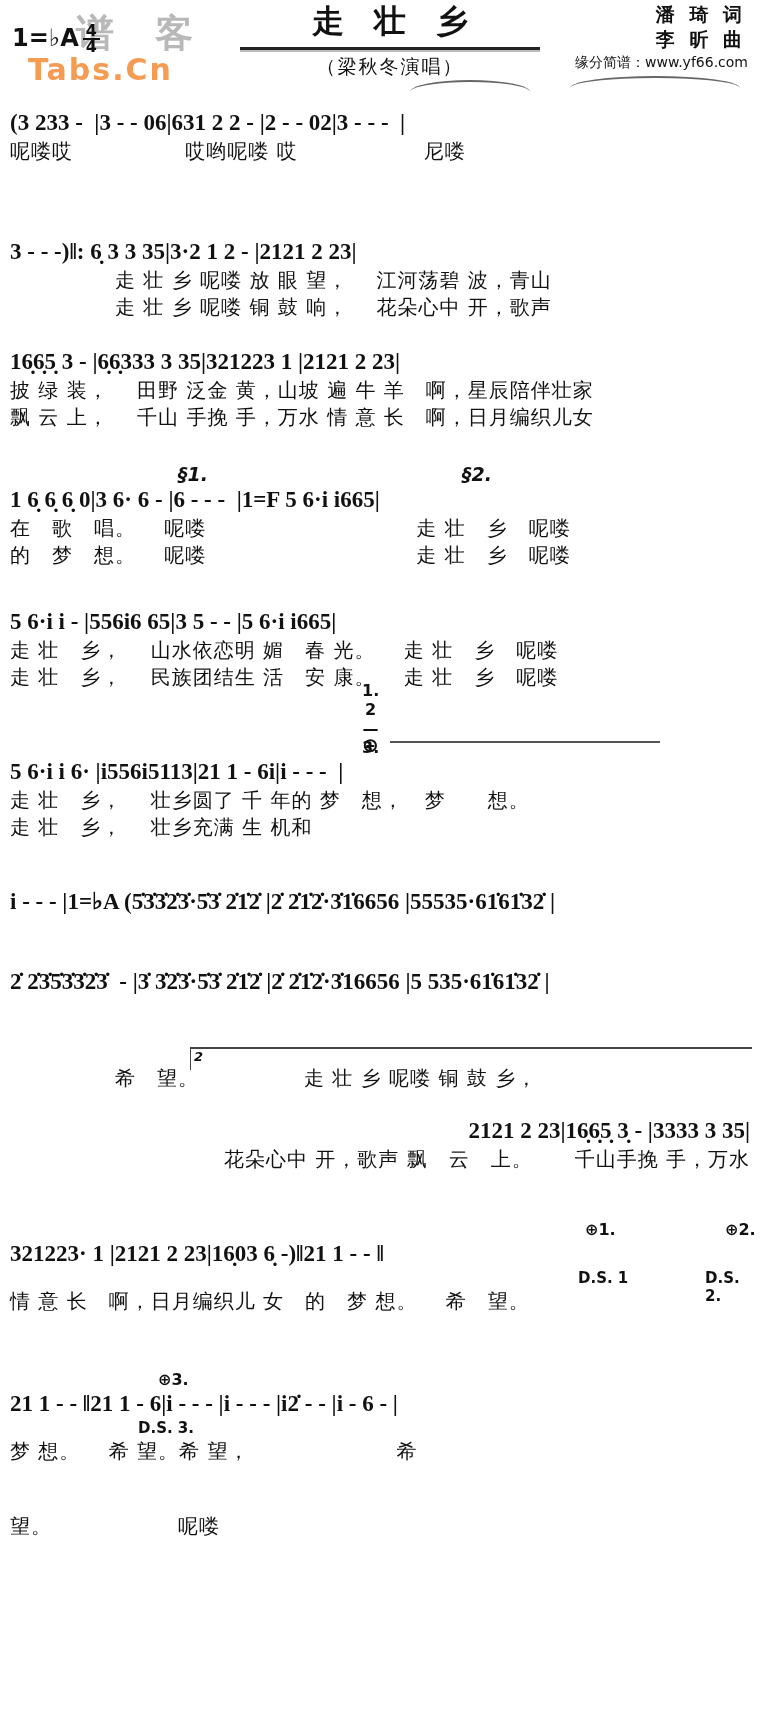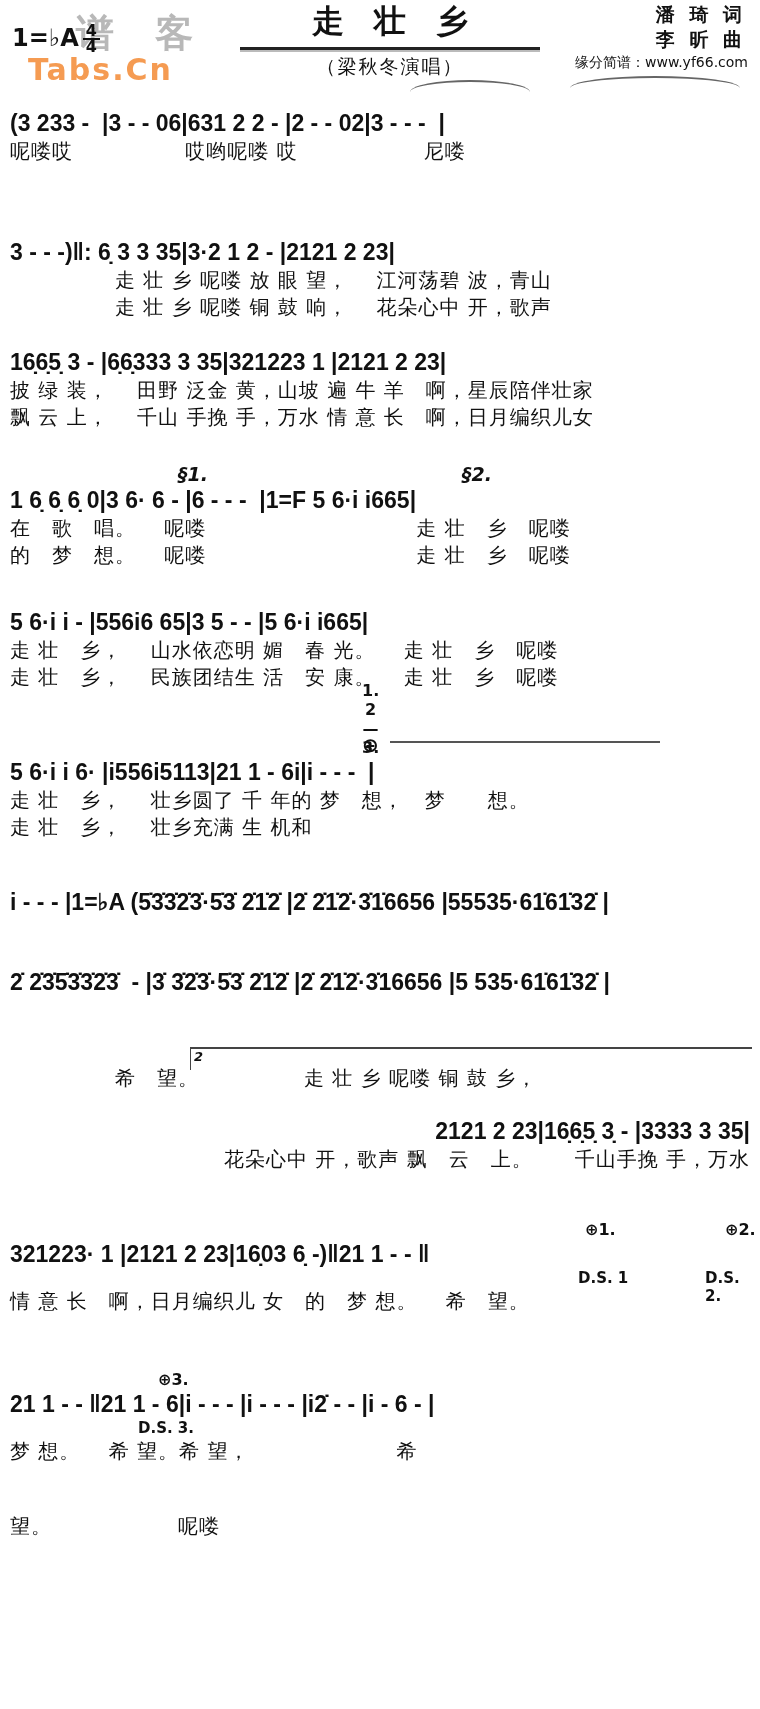--- a/index.html
+++ b/index.html
@@ -19,21 +19,21 @@
   .title-wrap{position:absolute;left:230px;top:0;width:300px;text-align:center;}
   .title{font-size:32px;font-weight:bold;letter-spacing:30px;text-indent:30px;white-space:nowrap;}
   .title-underline{height:3px;background:#222;margin:3px auto 4px auto;width:300px;box-shadow:0 2px 0 #bbb;}
   .subtitle{font-size:19px;letter-spacing:2px;}
   .credits{position:absolute;right:4px;top:2px;text-align:right;font-size:19px;line-height:25px;letter-spacing:4px;font-weight:bold;}
   .watermark{position:absolute;right:2px;top:54px;font-size:14px;letter-spacing:0;}
   .arc{position:absolute;border-top:2px solid #666;border-radius:50% 50% 0 0/100% 100% 0 0;height:10px;}
   
   .mline{position:relative;}
   .notation{
-    font-family:Liberation Sans, sans-serif;
+    font-family:Liberation Serif, serif;
     font-weight:bold;font-size:23px;line-height:30px;white-space:pre;
   }
   .lyric{font-size:20px;line-height:27px;white-space:pre;letter-spacing:1px;}
   .marks{position:relative;height:24px;font-weight:bold;}
   .marks span{position:absolute;bottom:0;}
   .segno{font-size:19px;font-style:italic;}
   .coda-sym{font-size:20px;}
   .coda-sub{font-size:16px;text-align:center;}
   .hline{border-top:2px solid #555;height:0;}
   .volta{border-top:2px solid #444;border-left:1px solid #444;font-size:13px;font-style:italic;padding:0 0 6px 3px;bottom:auto!important;top:6px;}

